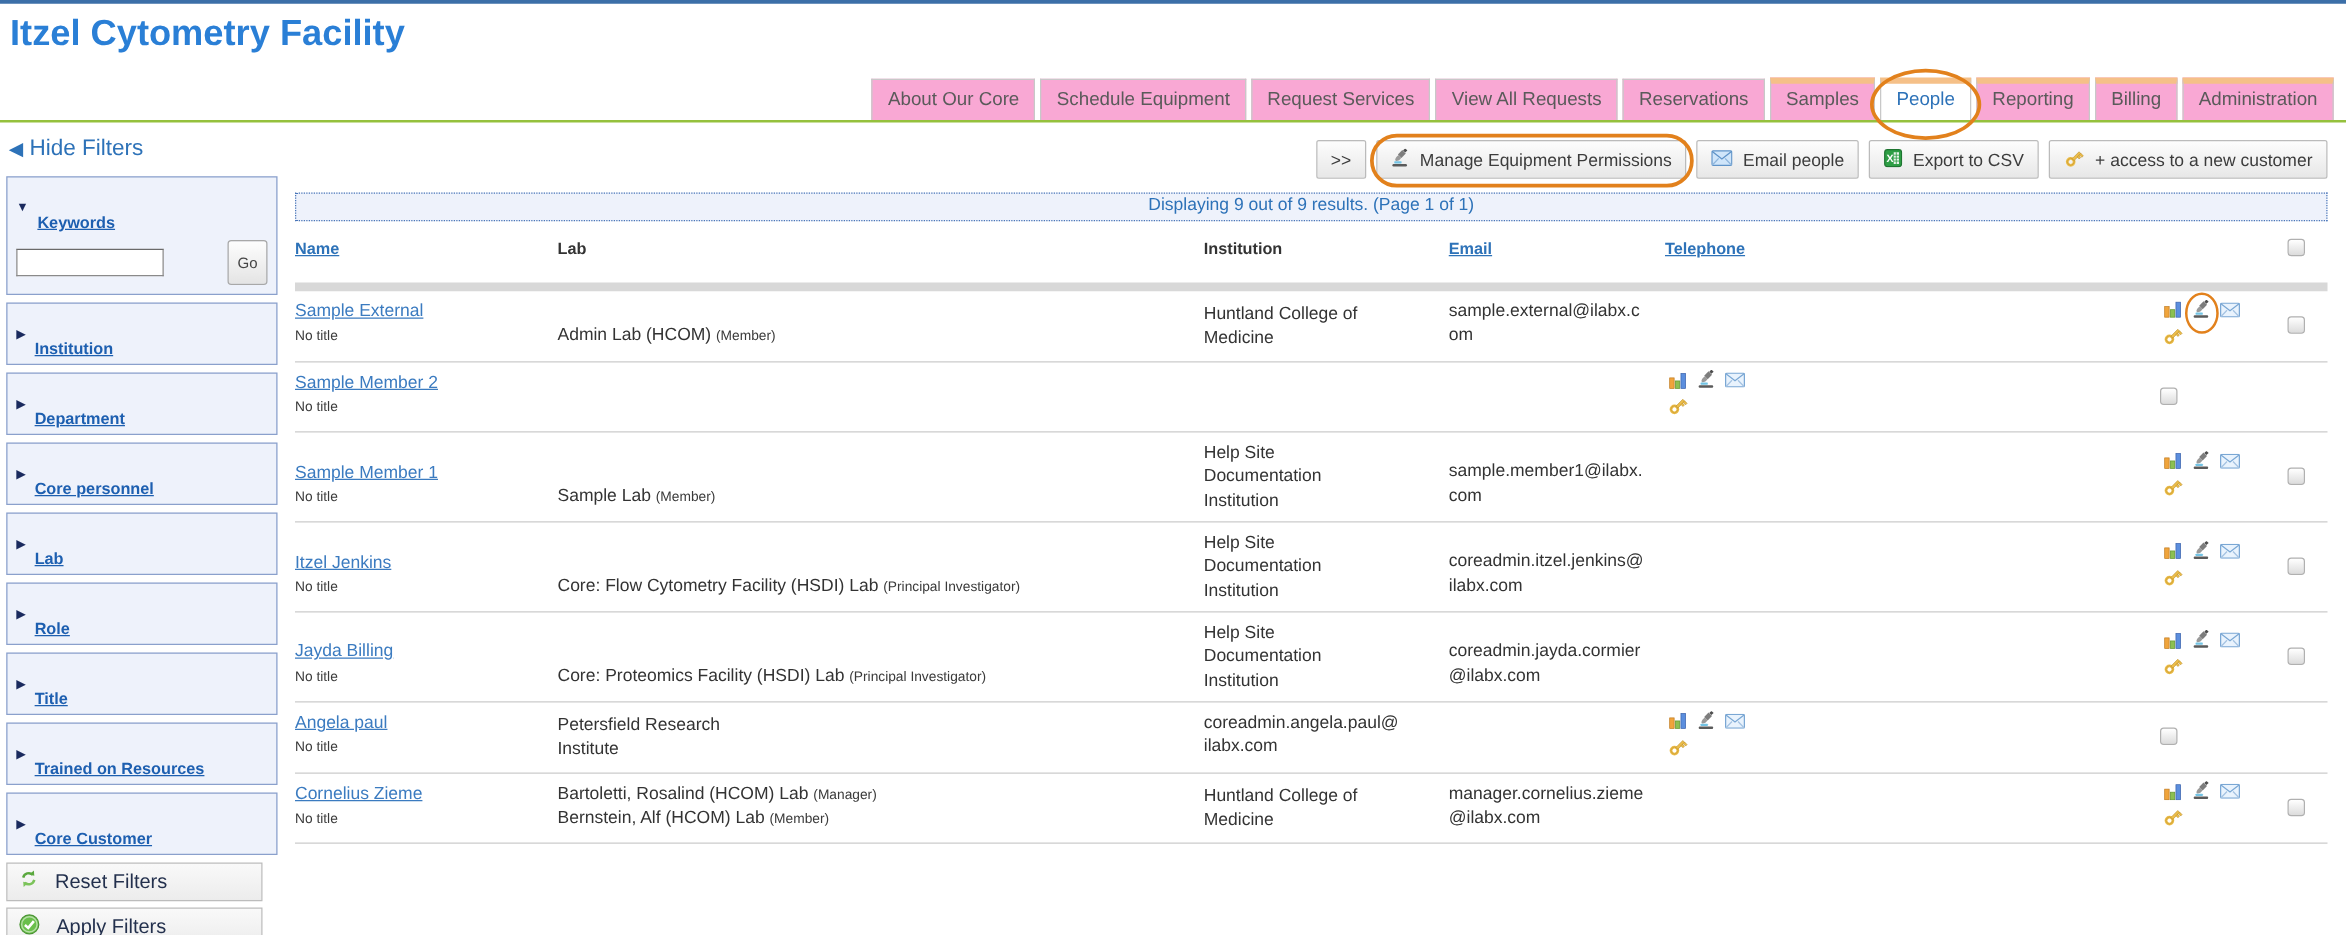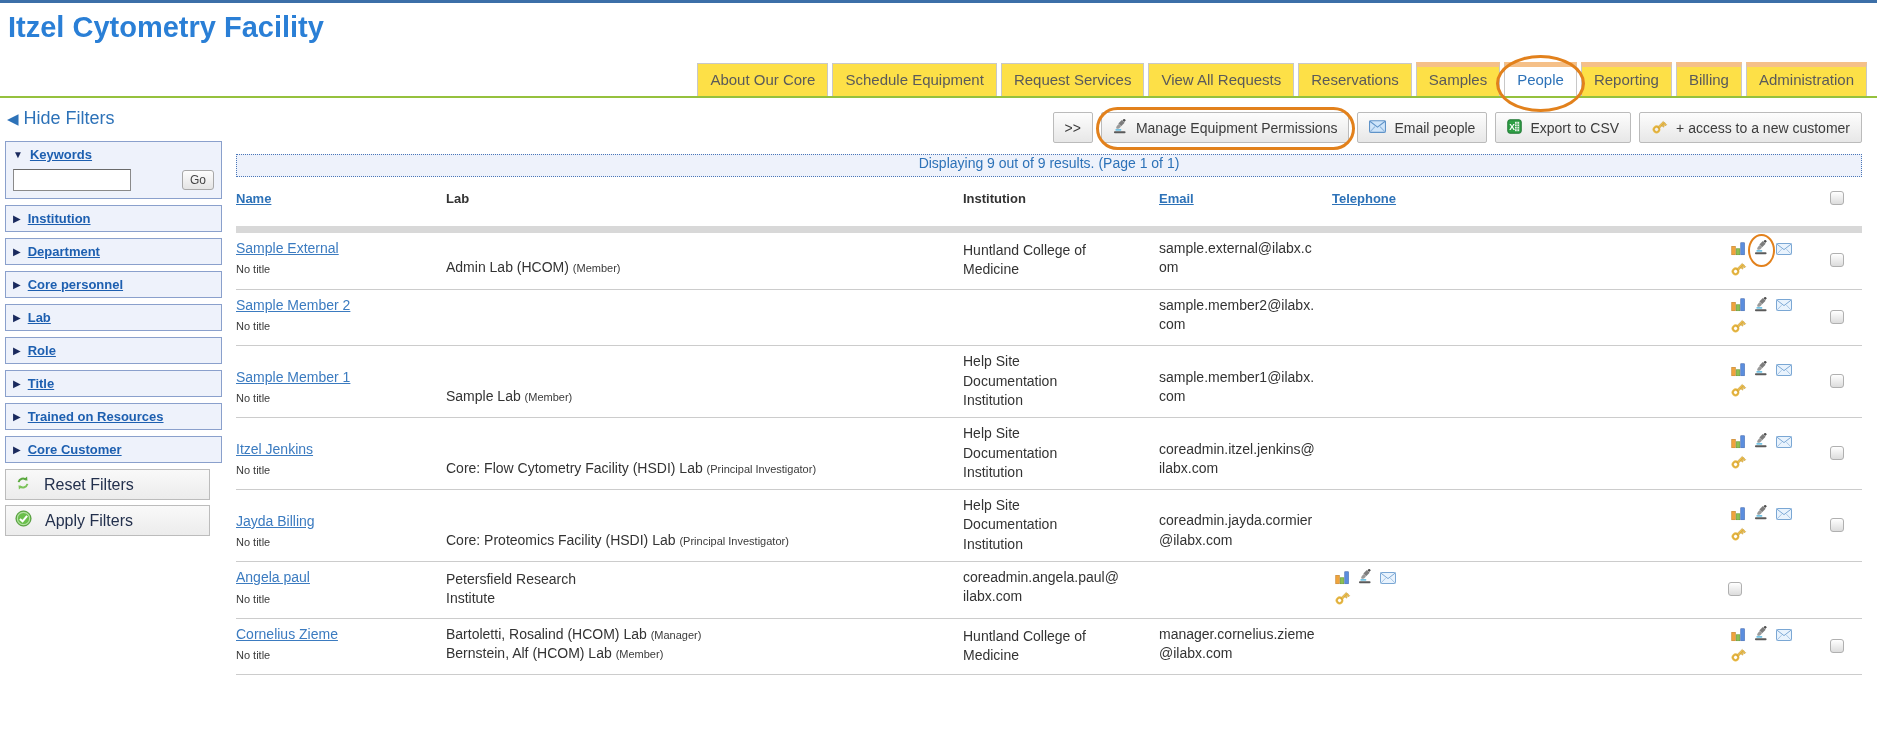--- a/index.html
+++ b/index.html
@@ -7,41 +7,41 @@
   body {
     width:1877px; height:748px; overflow:hidden; background:#fff;
     font-family:"Liberation Sans", sans-serif; color:#333;
   }
   .topline { height:3px; background:#3c6fa8; }
   .header { position:relative; height:85px; }
   .page-title { margin:8px 0 0 8px; font-size:29px; font-weight:bold; color:#2a7fd6; }
   .tabbar { position:absolute; right:10px; bottom:0; display:flex; align-items:flex-end; }
   .tab {
     position:relative; margin-left:4px; padding:7px 12px 8px;
-    background:#fde047; border:1px solid #c8c8c8; border-bottom:none;
+    background:#f9a8d4; border:1px solid #c8c8c8; border-bottom:none;
     font-size:15px; color:#5a5a5a; white-space:nowrap; cursor:pointer;
   }
   .tab.orange { border-top:5px solid #f5c088; padding-top:4px; }
   .tab.active { background:#fff; color:#2d72b8; }
   .greenline { border-top:2px solid #95c13d; }
 
   .content { display:flex; }
   .sidebar { width:228px; flex:0 0 228px; padding:0 6px 0 5px; }
   .hide-filters { display:inline-block; margin:10px 0 12px 2px; font-size:18px; color:#2d72b8; cursor:pointer; }
   .hide-filters .tri { font-size:15px; }
   .fbox {
     background:#eef2fb; border:1px solid #8aa0cc; margin-bottom:6px; padding:5px 7px;
   }
   .fbox .flabel-row { display:flex; align-items:center; gap:7px; cursor:pointer; }
   .fbox .tri { color:#1a2a5e; font-size:10px; }
-  .fbox .flabel { font-size:13px; font-weight:bold; color:#1d5fb0; text-decoration:underline; }
+  .fbox .flabel { font-size:13px; font-weight:bold; color:#1d5fb0; text-decoration:underline;margin-top:23px; }
   .kw-row { display:flex; align-items:center; justify-content:space-between; margin-top:7px; padding-bottom:2px; }
   .kw-input { width:118px; height:22px; border:1px solid #8a8a8a; border-top-color:#6a6a6a; padding:2px 4px; font-size:13px; }
   .go-btn {
-    min-width:30px; height:20px; padding:2px 7px; font-size:12px; color:#444;
+    min-width:30px; height:36px; padding:2px 7px; font-size:12px; color:#444;
     background:linear-gradient(#fdfdfd,#e4e4e4); border:1px solid #a8a8a8; border-radius:3px; cursor:pointer;
   }
   .side-btn {
     display:flex; align-items:center; gap:13px; width:205px; height:31px; padding:0 9px; margin-bottom:5px;
     background:linear-gradient(#f9f9f9,#ececec); border:1px solid #bcbcbc; font-size:16px; color:#23304d; cursor:pointer;
   }
 
   .main { flex:1; padding:0 15px 0 8px; }
   .toolbar { display:flex; justify-content:flex-end; align-items:center; gap:8px; margin:14px 0 11px; }
   .tbtn {
@@ -299,23 +299,20 @@
           <div class="cb-cell">
             <span class="checkbox"></span>
           </div>
         </div>
         <div class="trow body">
           <div class="cell name-cell"><a class="plink">Sample Member 2</a><div class="no-title">No title</div></div>
           <div class="cell lab-cell"></div>
           <div class="cell">
             <span class="inst-text"></span>
           </div>
-          <div class="cell email-cell">
-            <span class="email-text">sample.member2@ilabx.com</span>
-          </div>
           <div class="cell"></div>
           <div class="icons-cell">
             <span class="icobtn">
               <span class=""><svg width="15" height="16" viewBox="0 0 16 16">
                   <rect x="0.8" y="6.2" width="3.8" height="9" fill="#f0a43c" stroke="#c07a1d" stroke-width="0.6"></rect>
                   <rect x="5.6" y="8.8" width="3.8" height="6.4" fill="#8cc051" stroke="#61942f" stroke-width="0.6"></rect>
                   <rect x="10.4" y="2.4" width="4" height="12.8" fill="#5b8ede" stroke="#3a63ac" stroke-width="0.6"></rect>
                 </svg></span>
             </span>
             <span class="icobtn">

